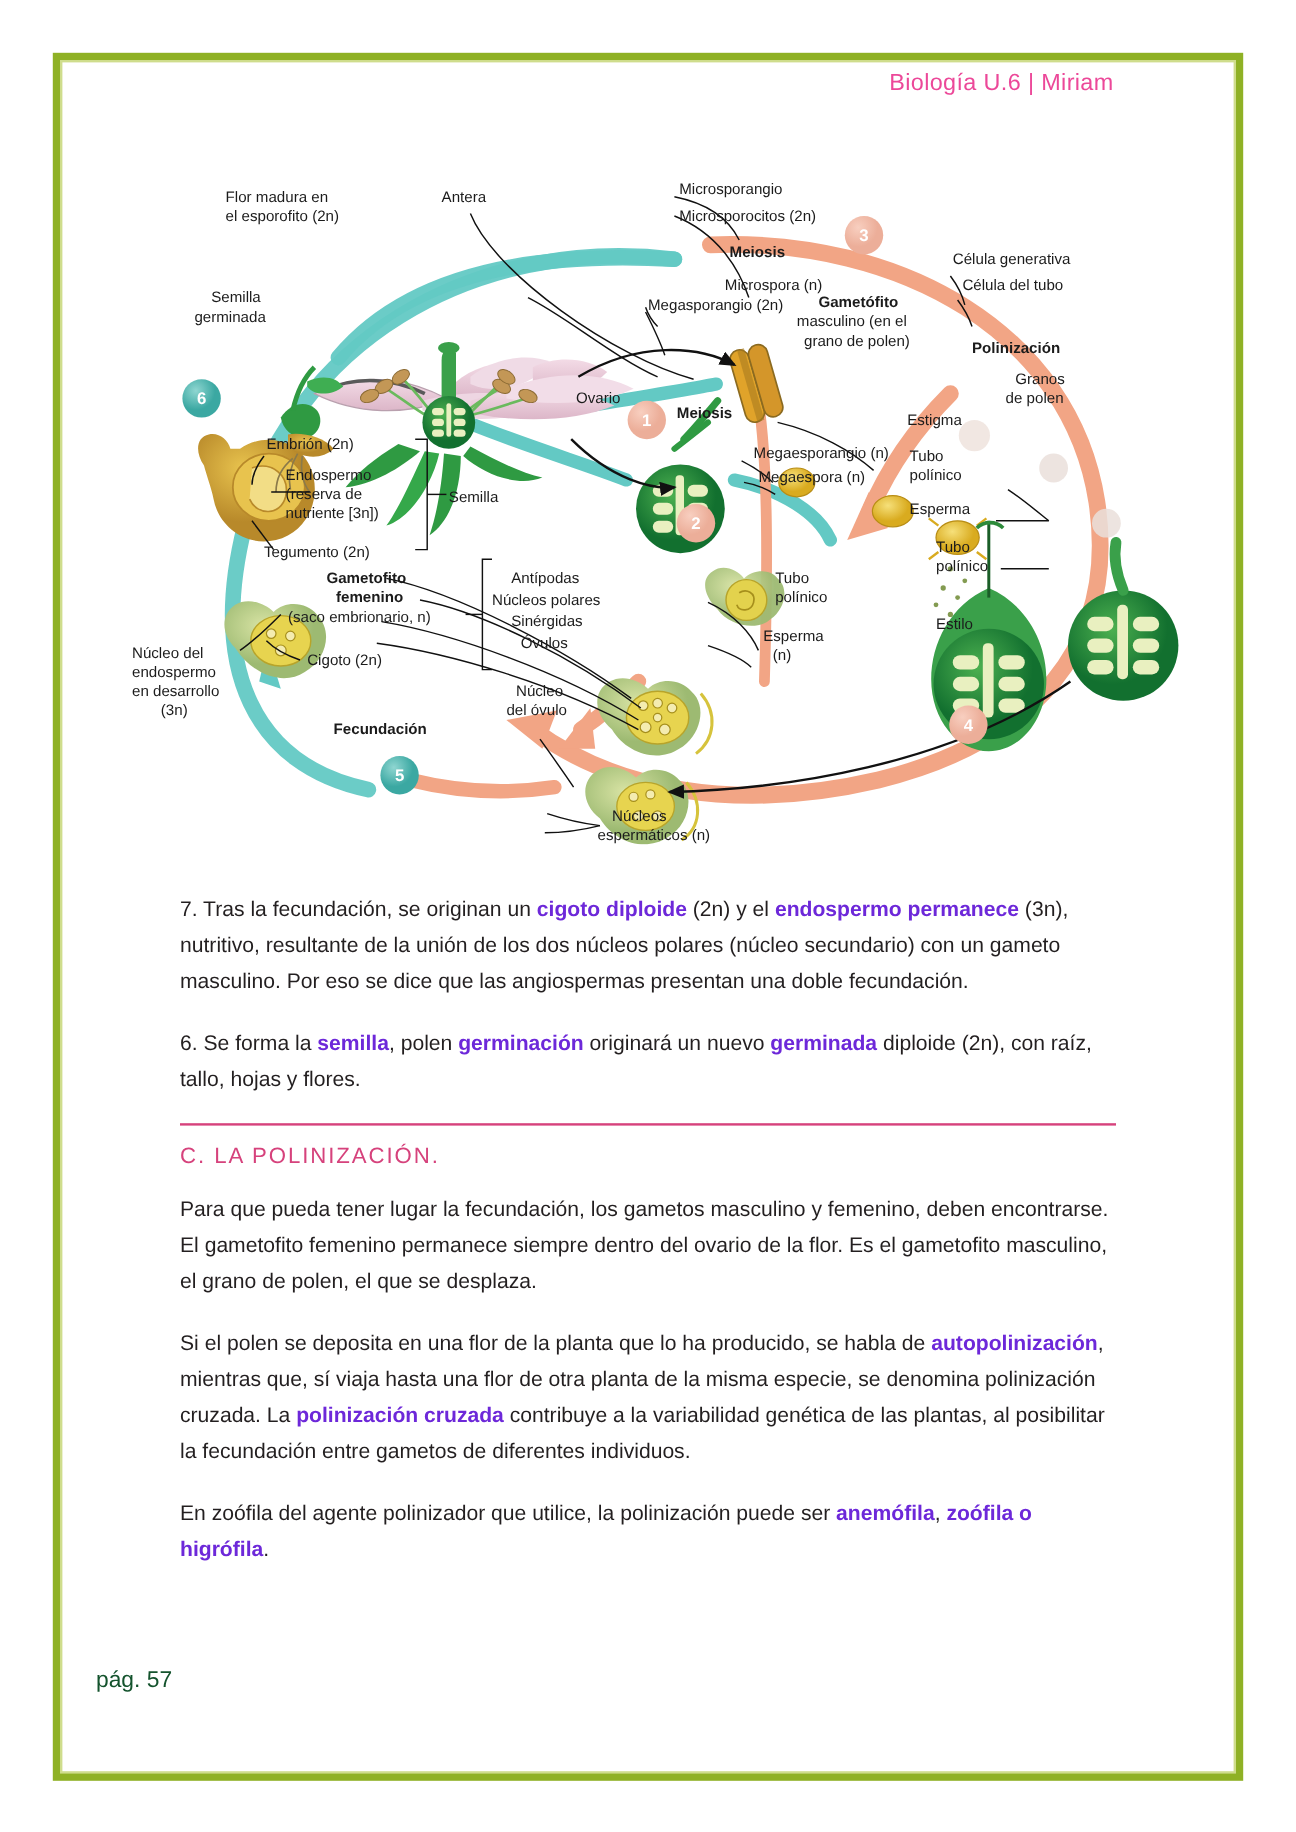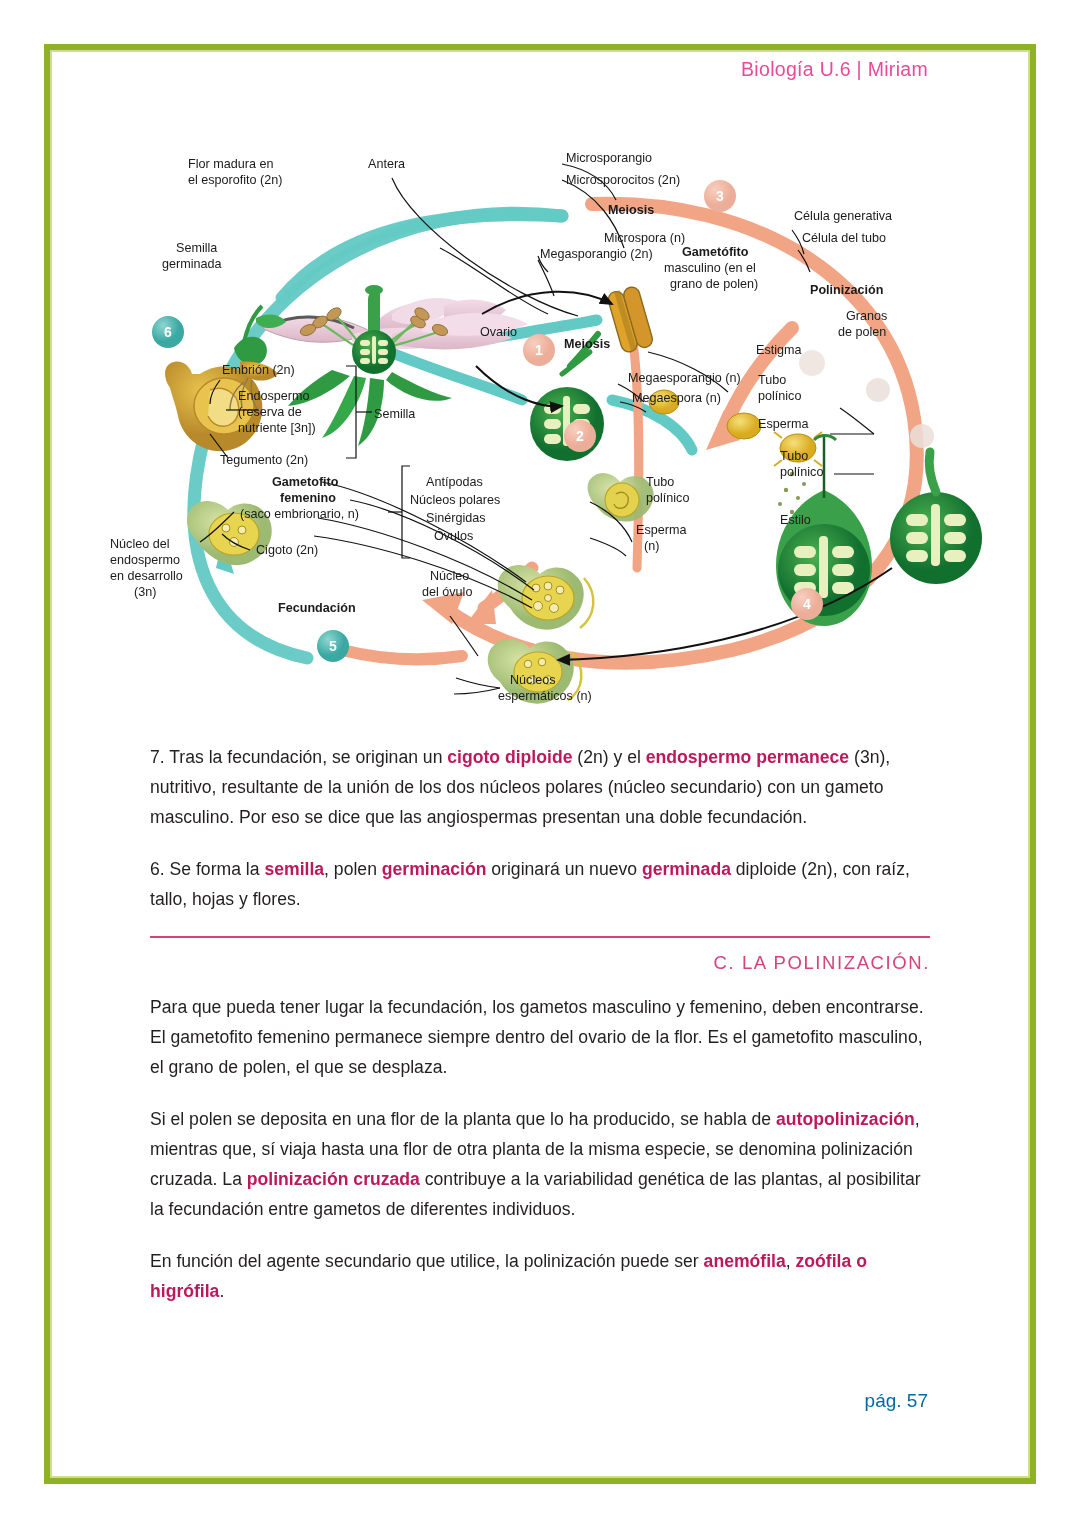--- a/index.html
+++ b/index.html
@@ -70,44 +70,42 @@
     width: 780px;
   }
   p.para {
     margin: 0 0 22px 0;
     font-size: 17.6px;
     line-height: 30px;
     color: #231f20;
     text-align: left;
   }
   p.para:last-child { margin-bottom: 0; }
-  .hl { color: #be185d; font-weight: bold; }
+  .hl { color: #6d28d9; font-weight: bold; }
 
   .rule {
     height: 2px;
     background: #d6427c;
     margin: 16px 0 14px 0;
     width: 780px;
   }
   .section-head {
     font-size: 18.5px;
     color: #d6427c;
     letter-spacing: 1.6px;
     margin: 0 0 18px 0;
-    text-align: right;
   }
 
   
   .doc-footer {
     position: absolute;
     left: 80px; top: 1390px;
     width: 848px;
-    text-align: right;
     font-size: 19px;
-    color: #0369a1;
+    color: #14532d;
   }
 
   
   text { font-family: "Liberation Sans", sans-serif; fill: #1b1b1b; }
   .lbl   { font-size: 12.6px; }
   .lblb  { font-size: 12.6px; font-weight: bold; }
   .num   { font-size: 14px; font-weight: bold; fill: #ffffff; }
 </style>
 </head>
 <body>
@@ -536,18 +534,18 @@
 
   <div class="content">
     <p class="para"><span>7. Tras la fecundación, se originan un </span><span class="hl">cigoto diploide</span><span> (2n) y el </span><span class="hl">endospermo permanece</span><span> (3n), nutritivo, resultante de la unión de los dos núcleos polares (núcleo secundario) con un gameto masculino. Por eso se dice que las angiospermas presentan una doble fecundación.</span></p>
     <p class="para"><span>6. Se forma la </span><span class="hl">semilla</span><span>, polen </span><span class="hl">germinación</span><span> originará un nuevo </span><span class="hl">germinada</span><span> diploide (2n), con raíz, tallo, hojas y flores.</span></p>
 
     <div class="rule"></div>
     <div class="section-head">C. LA POLINIZACIÓN.</div>
 
     <p class="para"><span>Para que pueda tener lugar la fecundación, los gametos masculino y femenino, deben encontrarse. El gametofito femenino permanece siempre dentro del ovario de la flor. Es el gametofito masculino, el grano de polen, el que se desplaza.</span></p>
     <p class="para"><span> Si el polen se deposita en una flor de la planta que lo ha producido, se habla de </span><span class="hl">autopolinización</span><span>, mientras que, sí viaja hasta una flor de otra planta de la misma especie, se denomina polinización cruzada. La </span><span class="hl">polinización cruzada</span><span> contribuye a la variabilidad genética de las plantas, al posibilitar la fecundación entre gametos de diferentes individuos.</span></p>
-    <p class="para"><span>En función del agente secundario que utilice, la polinización puede ser </span><span class="hl">anemófila</span><span>, </span><span class="hl">zoófila o higrófila</span><span>.</span></p>
+    <p class="para"><span>En zoófila del agente polinizador que utilice, la polinización puede ser </span><span class="hl">anemófila</span><span>, </span><span class="hl">zoófila o higrófila</span><span>.</span></p>
   </div>
 
   <div class="doc-footer">pág. 57</div>
 
 </div>
 
 </body></html>

